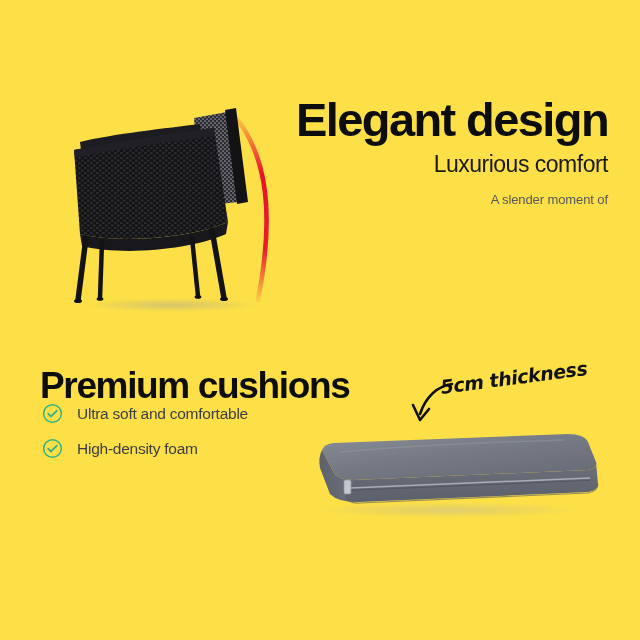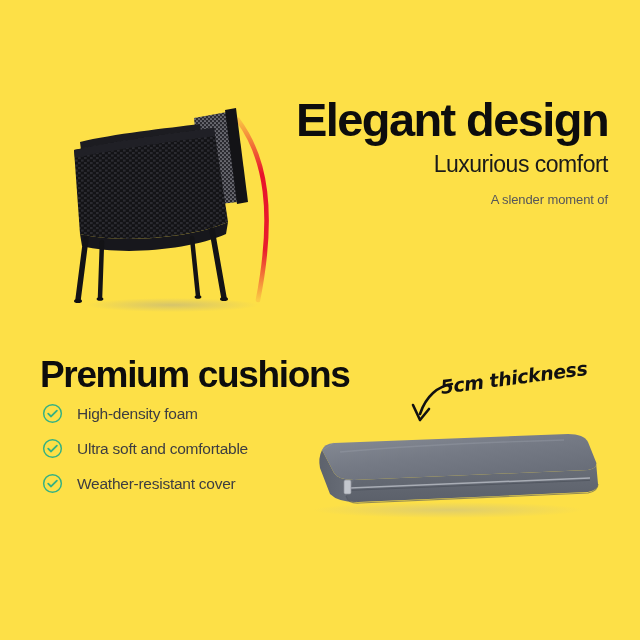--- a/index.html
+++ b/index.html
@@ -62,21 +62,21 @@
     top: 62px;
     width: 260px;
     height: 252px;
   }
   .chair-wrap svg { display: block; width: 100%; height: 100%; }
 
   
   .section-title {
     position: absolute;
     left: 40px;
-    top: 356px;
+    top: 367px;
     font-family: "Liberation Sans", sans-serif;
     font-size: 37px;
     font-weight: bold;
     color: #0d0d0d;
     letter-spacing: -1.35px;
     line-height: 1;
     margin: 0;
     white-space: nowrap;
   }
 
@@ -217,35 +217,28 @@
   </div>
 
   <h2 class="section-title">Premium cushions</h2>
 
   <ul class="feature-list">
     <li class="feature-item">
       <svg class="check-icon" viewBox="0 0 24 24">
         <circle cx="12" cy="12" r="10.1" fill="none" stroke="#35b183" stroke-width="1.7"></circle>
         <path d="M7.1 12.2 L10.4 15.4 L17 8.8" fill="none" stroke="#35b183" stroke-width="2.1" stroke-linecap="round" stroke-linejoin="round"></path>
       </svg>
-      <span class="feature-label">High-density foam</span>
-    </li>
-    <li class="feature-item">
-      <svg class="check-icon" viewBox="0 0 24 24">
-        <circle cx="12" cy="12" r="10.1" fill="none" stroke="#35b183" stroke-width="1.7"></circle>
-        <path d="M7.1 12.2 L10.4 15.4 L17 8.8" fill="none" stroke="#35b183" stroke-width="2.1" stroke-linecap="round" stroke-linejoin="round"></path>
-      </svg>
       <span class="feature-label">Ultra soft and comfortable</span>
     </li>
     <li class="feature-item">
       <svg class="check-icon" viewBox="0 0 24 24">
         <circle cx="12" cy="12" r="10.1" fill="none" stroke="#35b183" stroke-width="1.7"></circle>
         <path d="M7.1 12.2 L10.4 15.4 L17 8.8" fill="none" stroke="#35b183" stroke-width="2.1" stroke-linecap="round" stroke-linejoin="round"></path>
       </svg>
-      <span class="feature-label">Weather-resistant cover</span>
+      <span class="feature-label">High-density foam</span>
     </li>
   </ul>
 
   <div class="cushion-wrap">
     <svg viewBox="0 0 330 100" xmlns="http://www.w3.org/2000/svg">
       <defs>
         <linearGradient id="cushTop" x1="0.1" y1="0" x2="0.85" y2="1">
           <stop offset="0%" stop-color="#868b95"></stop>
           <stop offset="45%" stop-color="#757a85"></stop>
           <stop offset="100%" stop-color="#666b76"></stop>

